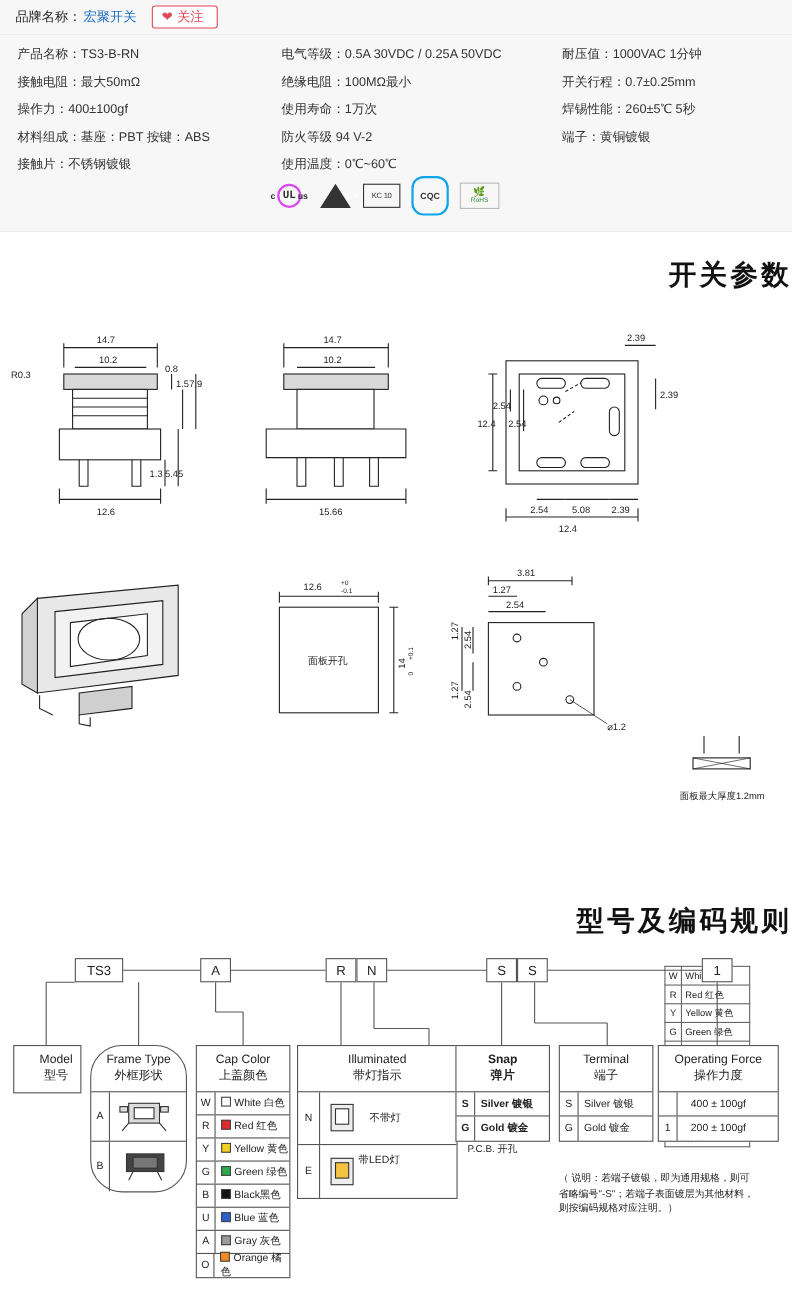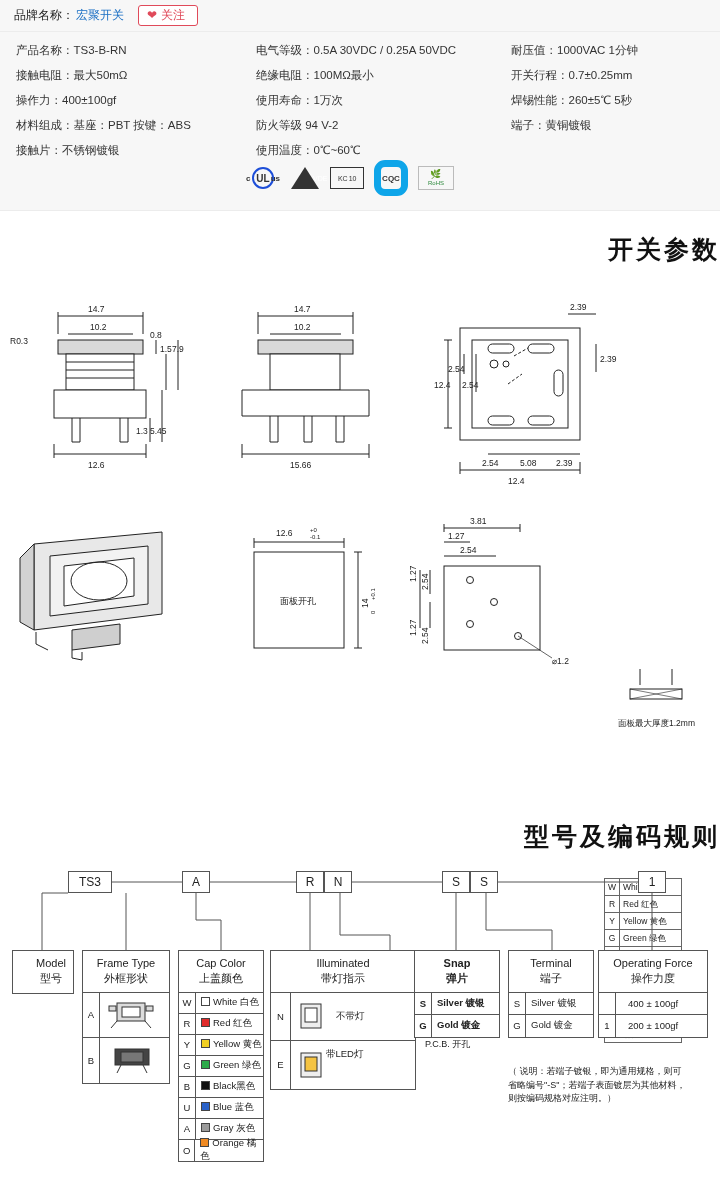--- a/index.html
+++ b/index.html
@@ -81,43 +81,43 @@
     font-size: 9px;
     color: #333;
   }
   .cert-ul {
     width: 34px; height: 26px;
     position: relative;
     display:flex; align-items:center; justify-content:center;
     font-weight: bold; font-size: 13px;
   }
   .cert-ul .ring {
-    width: 22px; height: 22px; border: 2px solid #1d4ed8; border-radius: 50%;
-    display:flex; align-items:center; justify-content:center; font-size: 10px;
+    width: 22px; height: 22px; border: 2px solid #d946ef; border-radius: 50%;
+    display:flex; align-items:center; justify-content:center; font-size: 10px; font-family: Liberation Mono, monospace;
   }
   .cert-ul .c-left { position:absolute; left:0; font-size:8px; }
   .cert-ul .us-right { position:absolute; right:0; font-size:8px; }
   .cert-tri {
     width: 30px; height: 24px; position: relative;
   }
   .cert-tri .tri {
     width: 0; height: 0; border-left: 14px solid transparent;
     border-right: 14px solid transparent; border-bottom: 22px solid #333;
     position: relative;
   }
   .cert-tri .inner {
     position:absolute; top: 8px; left: 8px; color: #fff; font-size: 7px;
   }
   .cert-box {
     width: 34px; height: 22px; border: 1px solid #333;
     display: flex; align-items: center; justify-content: center;
     font-size: 7px; letter-spacing: -0.3px;
   }
   .cert-oval {
-    width: 34px; height: 36px; border: 7px solid #0ea5e9; border-radius: 11px;
+    width: 34px; height: 36px; border: 2px solid #0ea5e9; border-radius: 11px;
     display:flex; align-items:center; justify-content:center; font-size: 8px; font-weight: bold;
   }
   .cert-green {
     width: 36px; height: 24px;
     display: flex; flex-direction: column; align-items: center; justify-content: center;
     border: 1px solid #bbb; color: #2f8a3e; font-size: 6px; line-height: 1.1;
   }
   .leaf { font-size: 9px; }
 
   
@@ -514,21 +514,21 @@
   <div class="codebox" style="left:470px; top:11px; width:28px;">S</div>
   <div class="codebox" style="left:638px; top:11px; width:28px;">1</div>
 
   <div class="legend-col" style="left:12px; top:90px; width:62px;padding-left:16px;">
     <div class="hdr" style="border-bottom:none; height:42px;">
       <span>Model</span><br>
       <span>型号</span>
     </div>
   </div>
 
-  <div class="legend-col" style="left:82px; top:90px; width:88px;">
+  <div class="legend-col" style="left:82px; top:90px; width:88px;border-radius:29px;">
     <div class="hdr">
       <span>Frame Type</span><br>
       <span>外框形状</span>
     </div>
     <div class="rowline" style="height:45px;">
       <div class="c">A</div>
       <div class="t">
         <svg width="54" height="34">
           <g stroke="#333" fill="#dcdcdc" stroke-width="1">
             <rect x="12" y="5" width="28" height="18"></rect>

